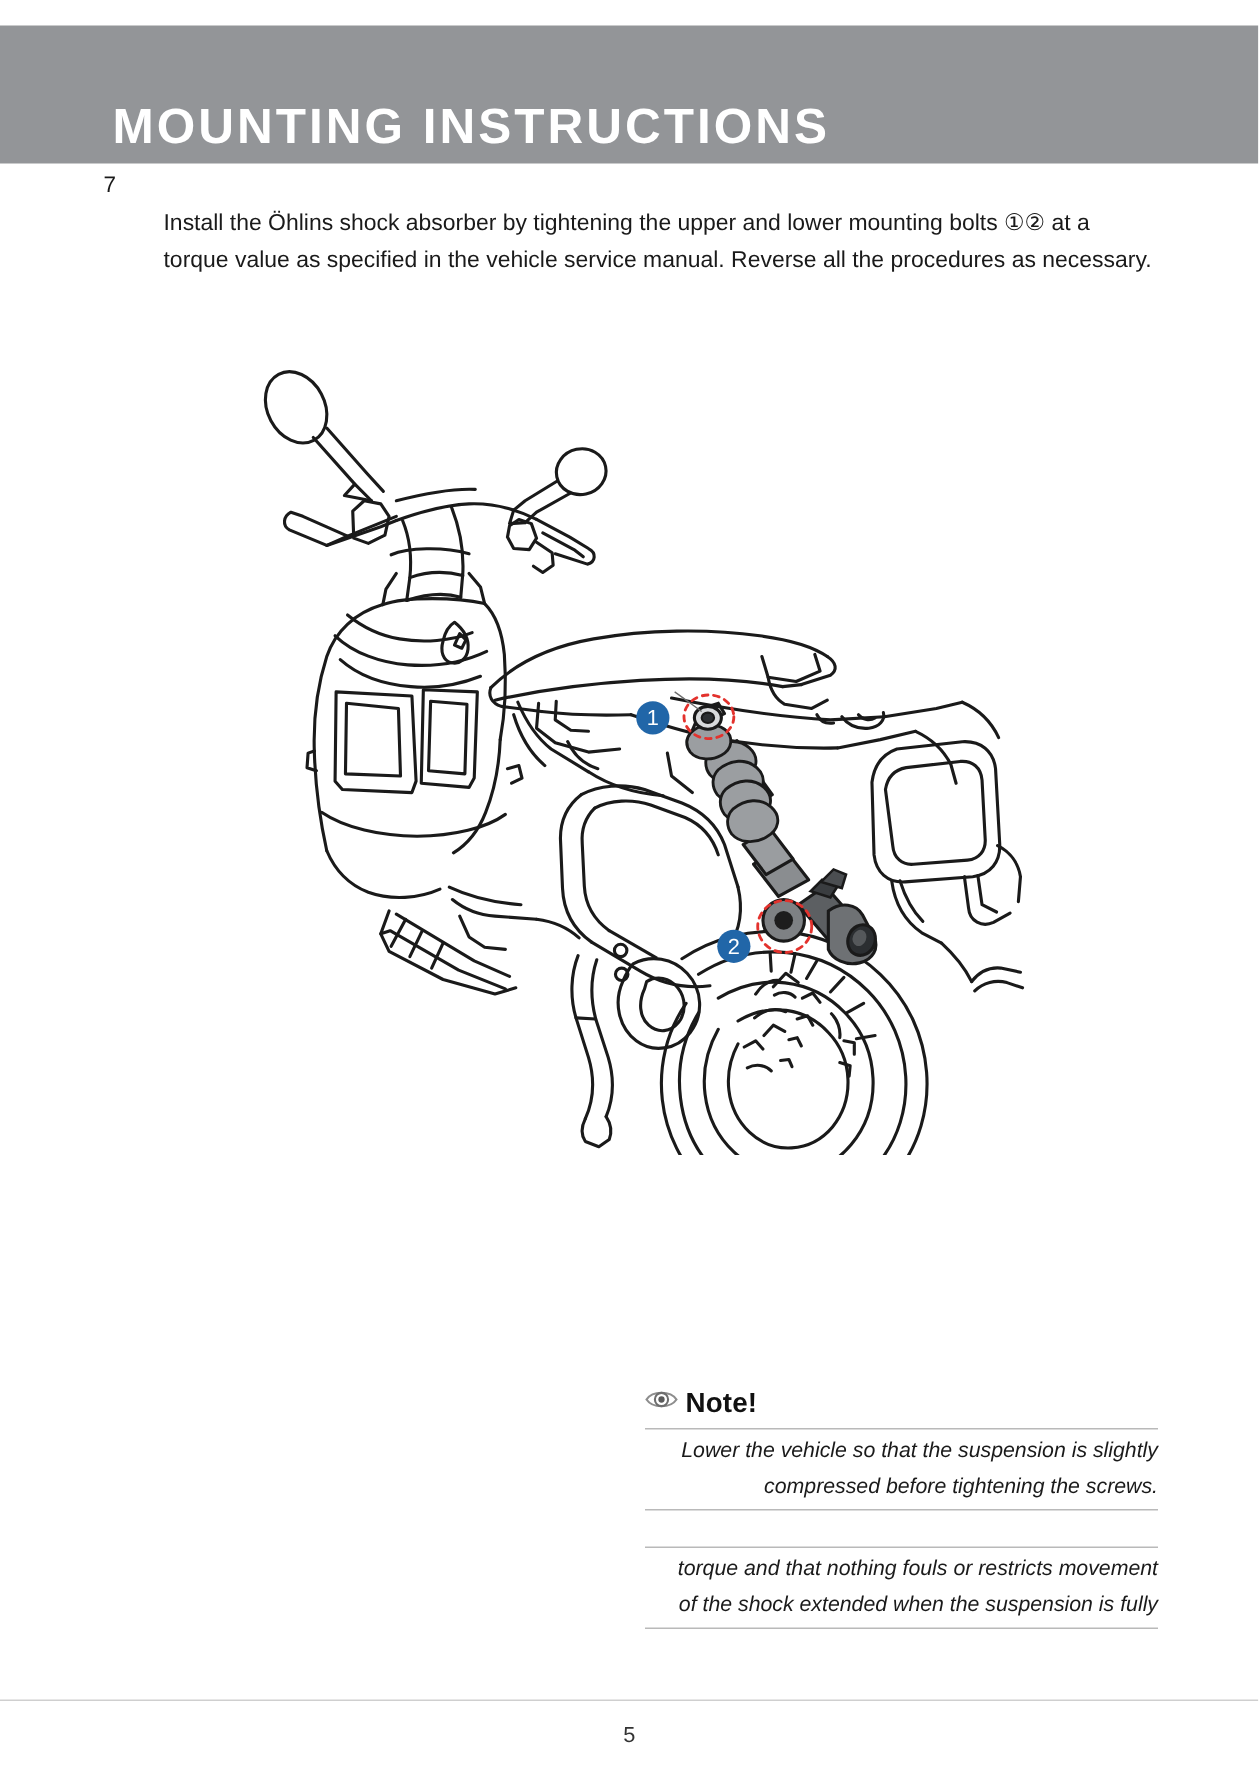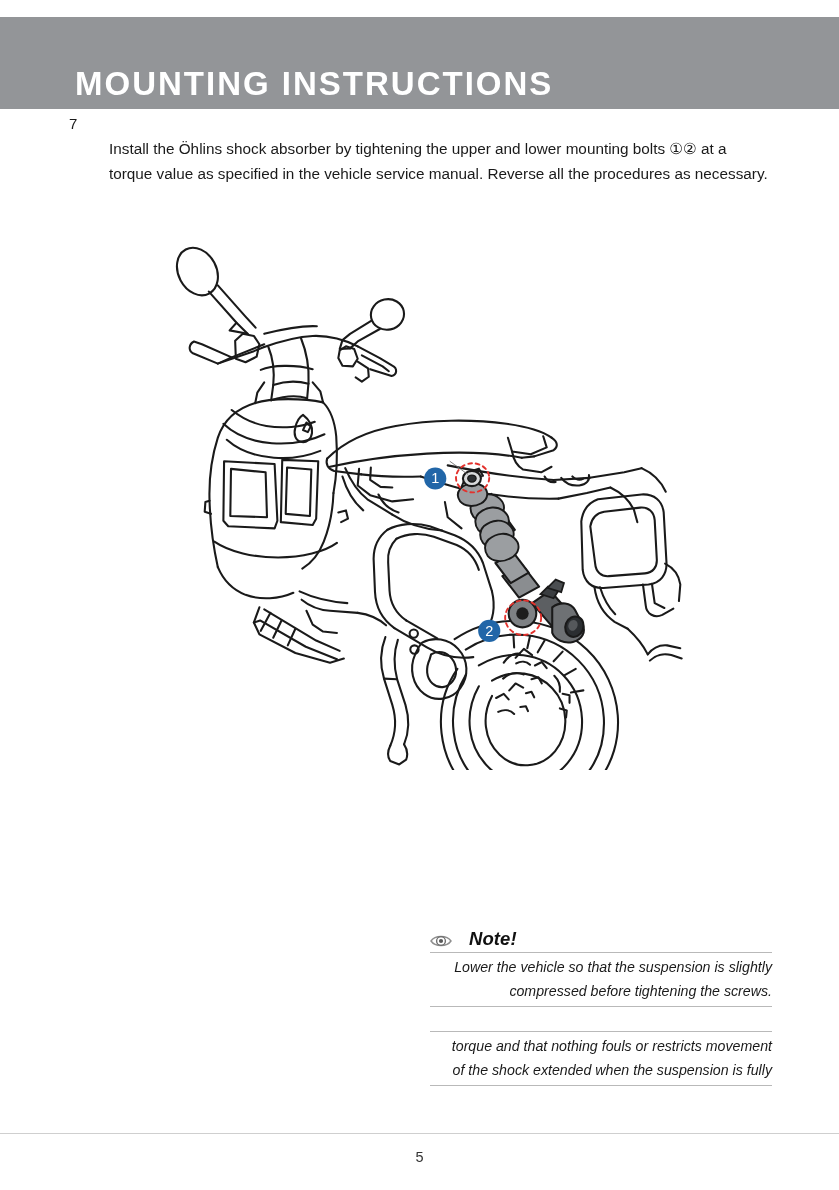--- a/index.html
+++ b/index.html
@@ -75,24 +75,23 @@
   
   .advisory {
     position: absolute;
     left: 430px;
     top: 925px;
     width: 342px;
   }
   .adv-block { margin-bottom: 0; }
   .adv-head {
     display: flex;
-    align-items: flex-end;
-    gap: 17px;
+    align-items: flex-start;
+    gap: 5px;
     height: 24px;
-    font-style: italic;
   }
   .adv-icon { display: block; flex: 0 0 auto; }
   .adv-title {
     font-size: 18.5px;
     font-weight: bold;
     color: #111111;
     line-height: 20px;
     letter-spacing: 0.1px;
   }
   .adv-rule {

